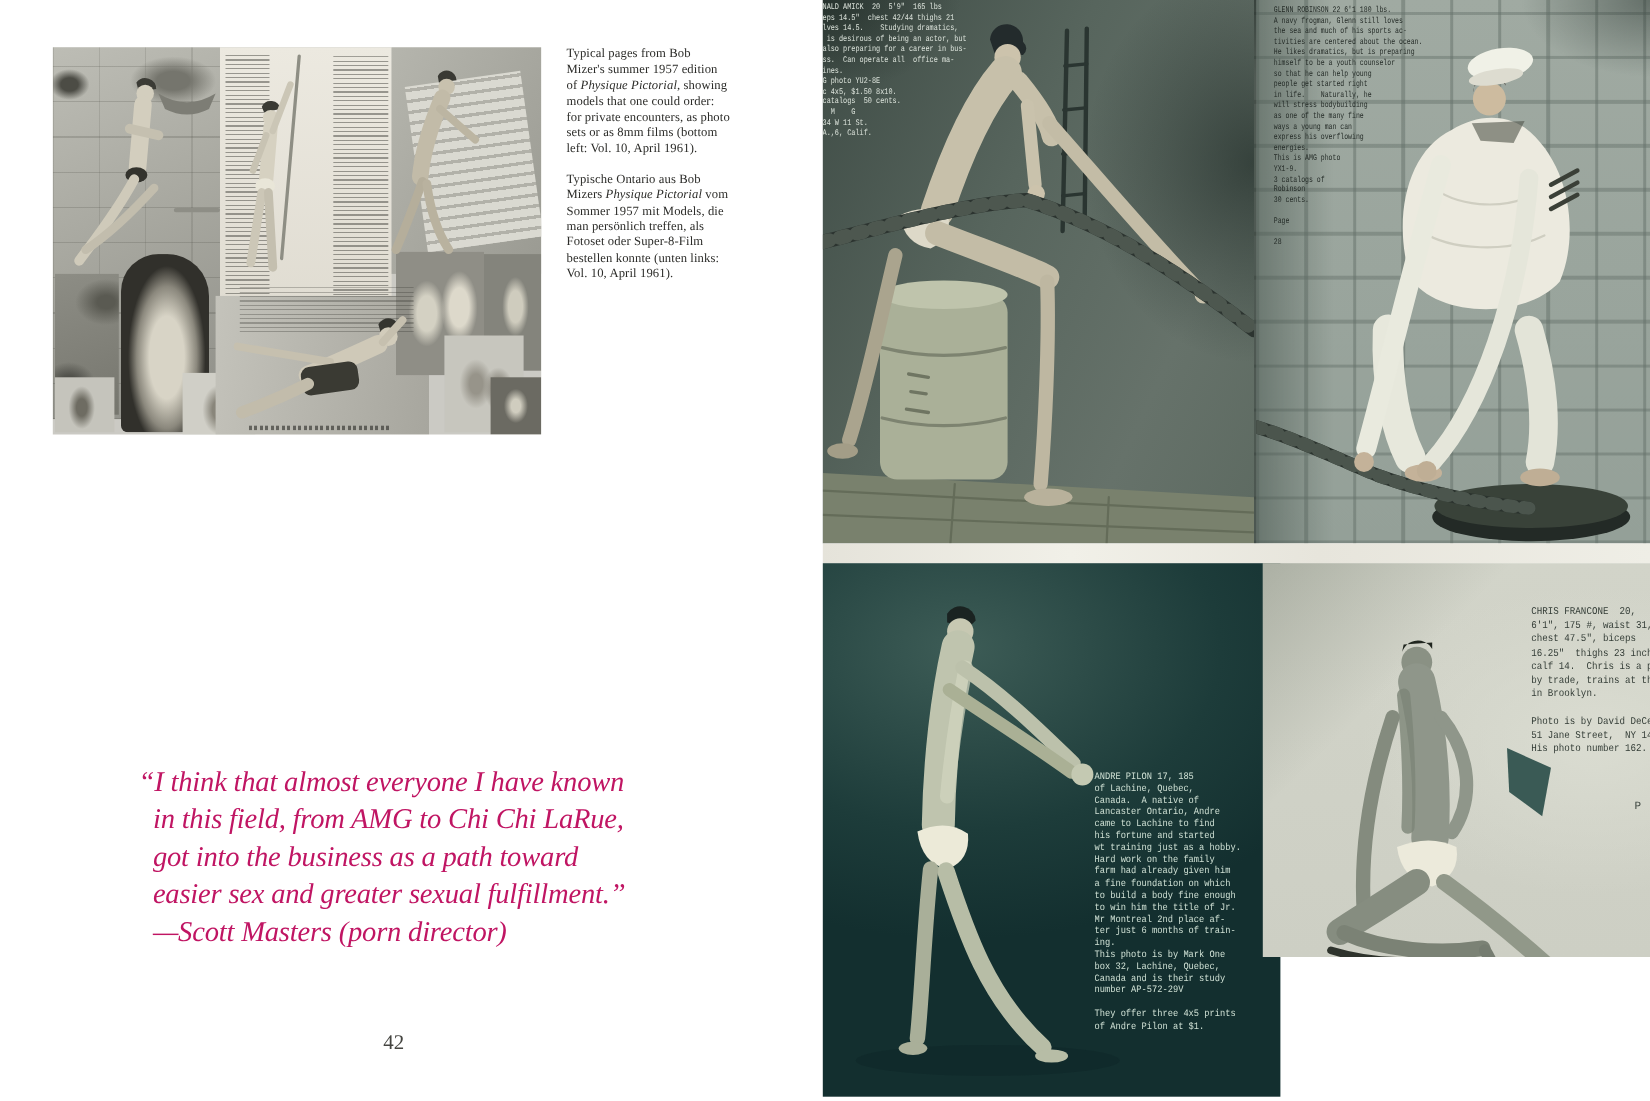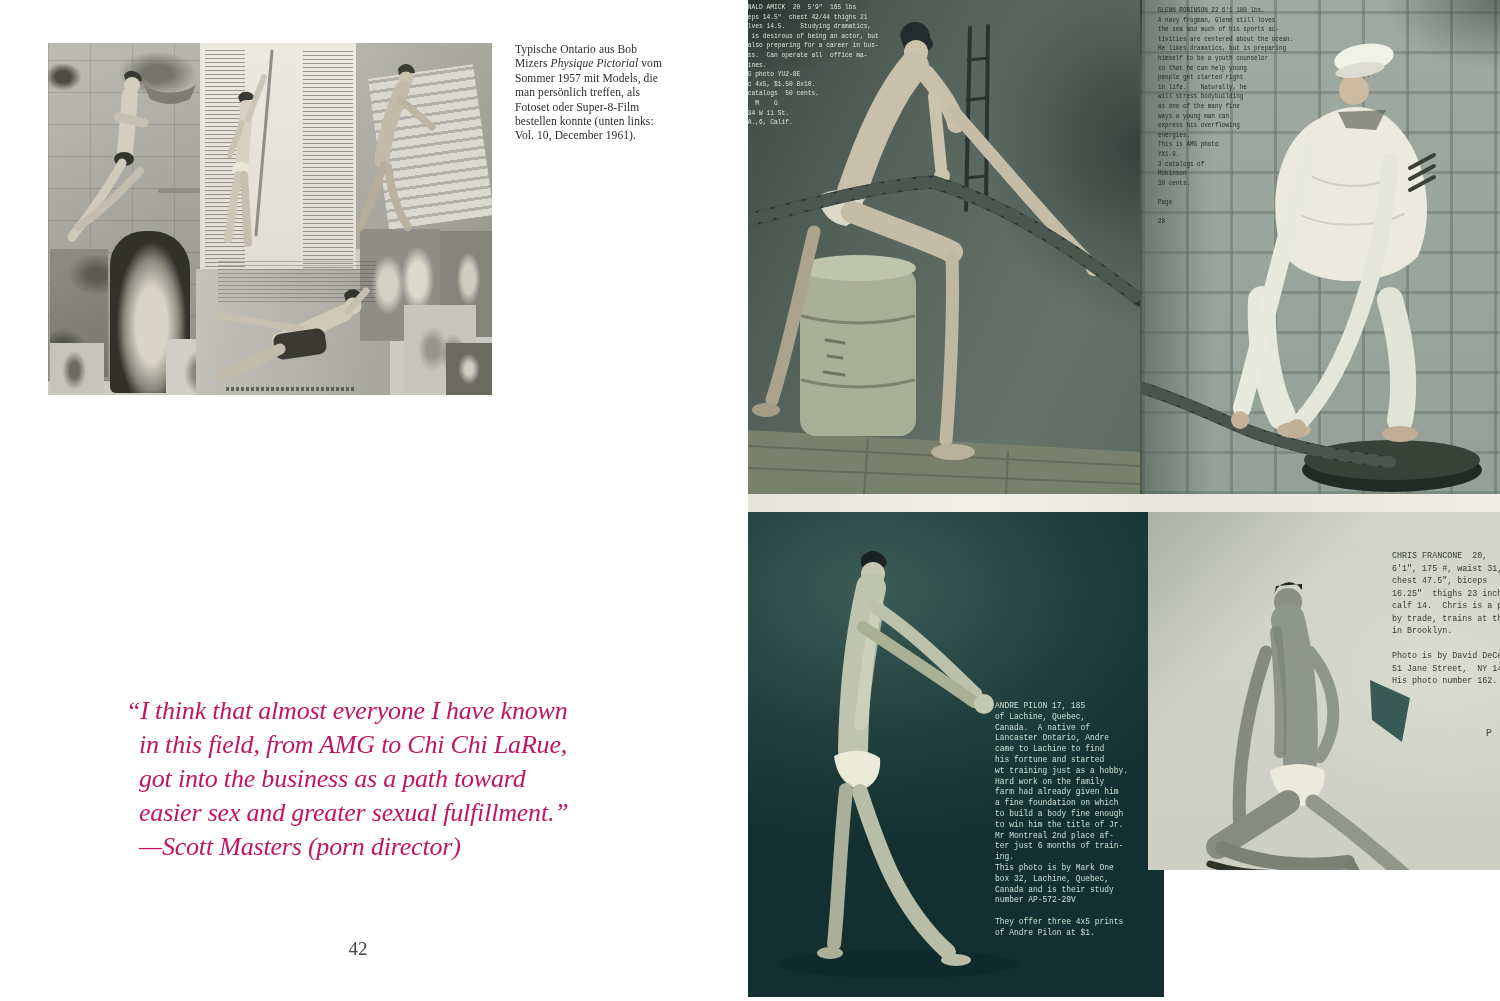--- a/index.html
+++ b/index.html
@@ -160,21 +160,22 @@
           <path d="M296,270 C270,282 248,292 232,298" stroke="#cfc9b8" stroke-width="17"></path>
           <path d="M300,268 L318,248" stroke="#c6c0af" stroke-width="7"></path>
           <path d="M252,286 L168,272" stroke="#c6c0af" stroke-width="7"></path>
           <rect x="226" y="288" width="52" height="26" rx="8" fill="#3a3a33" transform="rotate(-8 252 301)"></rect>
           <path d="M232,306 C208,318 188,326 172,332" stroke="#c2bcab" stroke-width="11"></path>
         </g>
       </svg>
     </div>
 
     <div class="abs caption-col">
-      <p><span>Typische Ontario aus Bob Mizers </span><i>Physique Pictorial</i><span> vom Sommer 1957 mit Models, die man persönlich treffen, als Fotoset oder Super-8-Film bestellen konnte (unten links: Vol. 10, December 1961).</span></p>
+      <p><span>Typical pages from Bob Mizer's summer 1957 edition of </span><i>Physique Pictorial</i><span>, showing models that one could order: for private encounters, as photo sets or as 8mm films (bottom left: Vol. 10, April 1961).</span></p>
+      <p><span>Typische Ontario aus Bob Mizers </span><i>Physique Pictorial</i><span> vom Sommer 1957 mit Models, die man persönlich treffen, als Fotoset oder Super-8-Film bestellen konnte (unten links: Vol. 10, April 1961).</span></p>
     </div>
 
     <div class="abs pull-quote" style="color:#c01563">“I think that almost everyone I have known
 in this field, from AMG to Chi Chi LaRue,
 got into the business as a path toward
 easier sex and greater sexual fulfillment.”
 —Scott Masters (porn director)</div>
 
     <div class="abs pagenum-left">42</div>
   </section>

